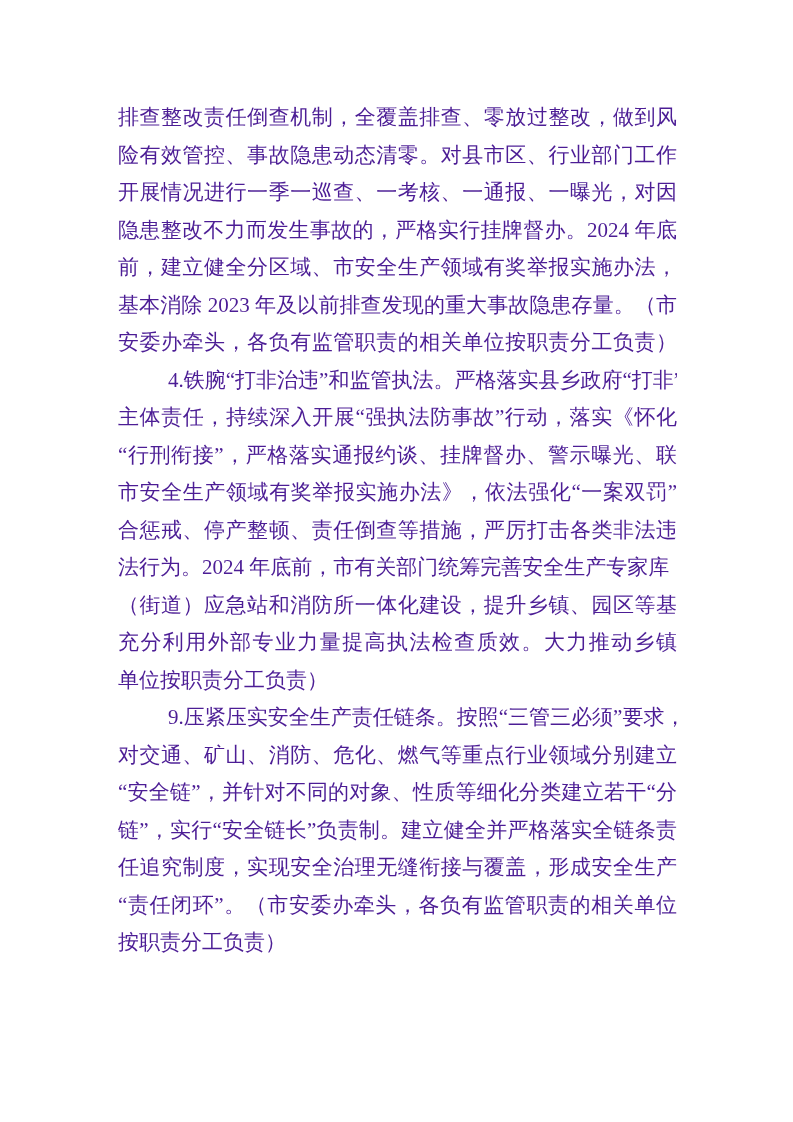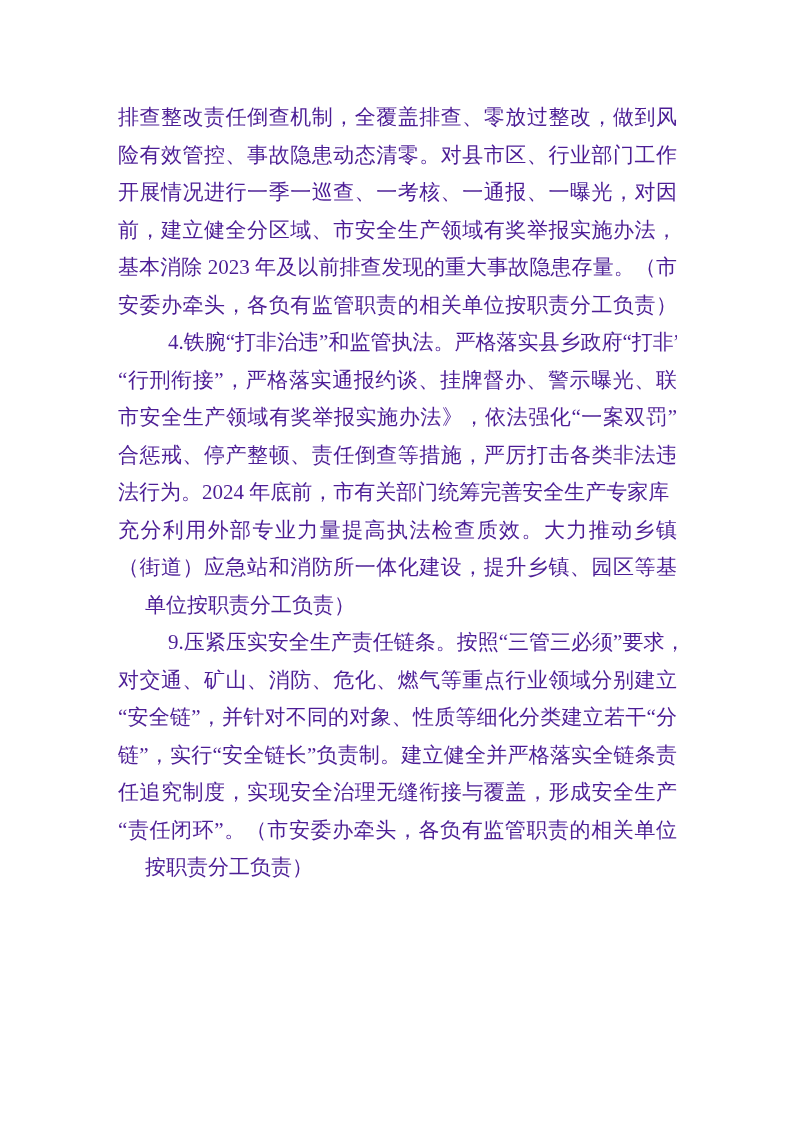--- a/index.html
+++ b/index.html
@@ -34,46 +34,47 @@
     text-align: justify;
     text-align-last: justify;
     white-space: nowrap;
     overflow: hidden;
   }
   .line.indent {
     padding-left: 50px;
   }
   .line.short {
     text-align-last: left;
-    margin-left: 27px;
   }
 </style>
 </head>
 <body>
 
 <div class="page">
   <div class="content">
 
     <div class="para">
       <p class="line">排查整改责任倒查机制，全覆盖排查、零放过整改，做到风</p>
       <p class="line">险有效管控、事故隐患动态清零。对县市区、行业部门工作</p>
       <p class="line">开展情况进行一季一巡查、一考核、一通报、一曝光，对因</p>
+      <p class="line">隐患整改不力而发生事故的，严格实行挂牌督办。2024 年底</p>
       <p class="line">前，建立健全分区域、市安全生产领域有奖举报实施办法，</p>
       <p class="line">基本消除 2023 年及以前排查发现的重大事故隐患存量。（市</p>
       <p class="line">安委办牵头，各负有监管职责的相关单位按职责分工负责）</p>
     </div>
 
     <div class="para">
       <p class="line indent">4.铁腕“打非治违”和监管执法。严格落实县乡政府“打非”</p>
+      <p class="line">主体责任，持续深入开展“强执法防事故”行动，落实《怀化</p>
       <p class="line">“行刑衔接”，严格落实通报约谈、挂牌督办、警示曝光、联</p>
       <p class="line">市安全生产领域有奖举报实施办法》，依法强化“一案双罚”</p>
       <p class="line">合惩戒、停产整顿、责任倒查等措施，严厉打击各类非法违</p>
       <p class="line">法行为。2024 年底前，市有关部门统筹完善安全生产专家库，</p>
+      <p class="line">（街道）应急站和消防所一体化建设，提升乡镇、园区等基</p>
       <p class="line">充分利用外部专业力量提高执法检查质效。大力推动乡镇</p>
-      <p class="line">（街道）应急站和消防所一体化建设，提升乡镇、园区等基</p>
       <p class="line short">单位按职责分工负责）</p>
     </div>
 
     <div class="para">
       <p class="line indent">9.压紧压实安全生产责任链条。按照“三管三必须”要求，</p>
       <p class="line">对交通、矿山、消防、危化、燃气等重点行业领域分别建立</p>
       <p class="line">“安全链”，并针对不同的对象、性质等细化分类建立若干“分</p>
       <p class="line">链”，实行“安全链长”负责制。建立健全并严格落实全链条责</p>
       <p class="line">任追究制度，实现安全治理无缝衔接与覆盖，形成安全生产</p>
       <p class="line">“责任闭环”。（市安委办牵头，各负有监管职责的相关单位</p>

